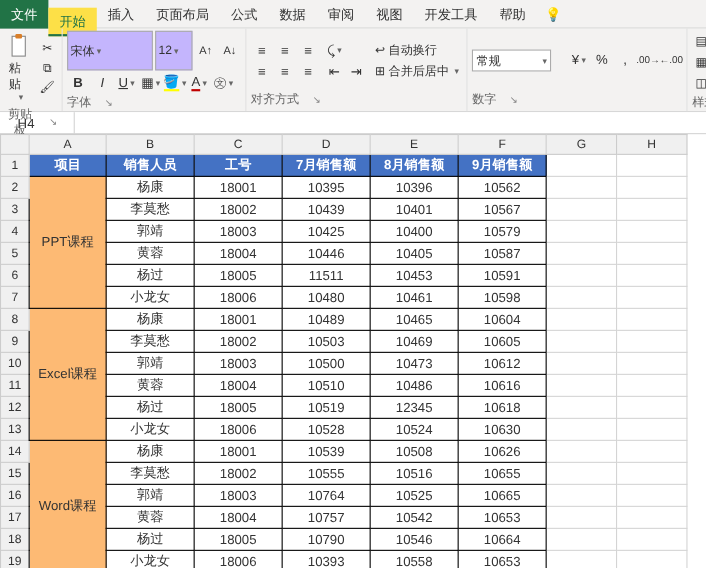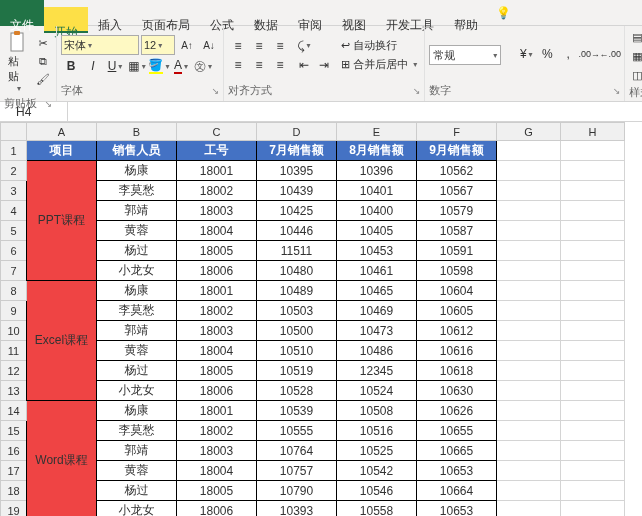--- a/index.html
+++ b/index.html
@@ -1,40 +1,40 @@
 <!DOCTYPE html>
 <html><head>
 <meta charset="utf-8">
 <style>
 * { box-sizing: border-box; margin: 0; padding: 0; font-family: "Microsoft YaHei", SimSun, sans-serif; }
 body { background: #fff; font-size: 12px; color: #333; overflow: hidden; width: 642px; height: 516px; }
 
 
 .tabs { display: flex; background: #f3f2f1; border-bottom: 1px solid #d4d4d4; height: 26px; align-items: center; }
-.tab { padding: 12px 10px; height: 26px; line-height: 26px; cursor: pointer; font-size: 12px; }
+.tab { padding: 0 10px; height: 26px; line-height: 26px; cursor: pointer; font-size: 12px; }
 .tab.file { background: #217346; color: #fff; }
 .tab.active { background: #fde047; border-bottom: 2px solid #217346; color: #217346; margin-top: 14px; }
 .tell-me { display: flex; align-items: center; color: #666; margin-left: 8px; gap: 4px; }
 
 
 .ribbon { display: flex; background: #f3f2f1; border-bottom: 1px solid #d4d4d4; height: 76px; }
 .group { display: flex; flex-direction: column; border-right: 1px solid #e1e1e1; padding: 2px 4px; }
 .group-body { flex: 1; display: flex; align-items: center; gap: 2px; }
-.group-label { text-align: center; font-size: 11px; color: #666; padding: 1px 0; display: flex; justify-content: space-between; align-items: center; gap: 2px; }
+.group-label { text-align: center; font-size: 11px; color: #666; padding: 1px 0; display: flex; justify-content: flex-start; align-items: center; gap: 12px; }
 .launcher { font-size: 9px; color: #888; }
 
 .clip-big { display: flex; flex-direction: column; align-items: center; padding: 2px 4px; cursor: pointer; }
 .clip-big svg { width: 20px; height: 24px; }
 .clip-side { display: flex; flex-direction: column; gap: 2px; }
 .icon-btn { width: 18px; height: 16px; display: flex; align-items: center; justify-content: center; cursor: pointer; font-size: 11px; }
 
 .font-row1 { display: flex; align-items: center; gap: 2px; margin-bottom: 2px; }
 .font-row2 { display: flex; align-items: center; gap: 2px; }
 .font-col { display: flex; flex-direction: column; }
-.select-box { border: 1px solid #ababab; background: #fef9c3; height: 20px; display: flex; align-items: center; padding: 0 2px; font-size: 11px; }
+.select-box { border: 1px solid #ababab; background: #c4b5fd; height: 36px; display: flex; align-items: center; padding: 0 2px; font-size: 11px; }
 .font-name { width: 78px; }
 .font-size { width: 34px; }
 .dd-arrow { font-size: 8px; color: #666; margin-left: 2px; }
 .sq-btn { width: 20px; height: 18px; display: flex; align-items: center; justify-content: center; border: 1px solid transparent; cursor: pointer; font-size: 12px; }
 
 .align-grid { display: grid; grid-template-columns: repeat(3, 20px); grid-template-rows: 18px 18px; gap: 1px; }
 .align-extra { display: flex; flex-direction: column; margin-left: 2px; gap: 1px; }
 .wide-btn { display: flex; align-items: center; gap: 3px; height: 18px; padding: 0 3px; cursor: pointer; font-size: 11px; white-space: nowrap; }
 
 .num-col { display: flex; flex-direction: row; gap: 15px; }
@@ -50,21 +50,21 @@
 
 
 .grid-wrap { position: relative; overflow: auto; height: calc(516px - 26px - 76px - 20px); }
 table.grid { border-collapse: collapse; table-layout: fixed; }
 .corner { width: 26px; height: 18px; background: #f0f0f0; border: 1px solid #ccc; }
 .col-h { background: #f0f0f0; border: 1px solid #ccc; text-align: center; font-size: 11px; height: 18px; font-weight: normal; }
 .row-h { background: #f0f0f0; border: 1px solid #ccc; text-align: center; font-size: 11px; width: 26px; font-weight: normal; }
 .cell { border: 1px solid #d4d4d4; height: 20px; padding: 0 4px; font-size: 12px; }
 .hdr-cell { background: #4472c4; color: #fff; border: 1px solid #000; text-align: center; font-weight: bold; }
 .data-cell { border: 1px solid #000; text-align: center; background: #fff; }
-.merged { border: 1px solid #000; text-align: center; vertical-align: middle; background: #ef4444; }
+.merged { border: 1px solid #000; text-align: center; vertical-align: middle; background: #fdba74; }
 .col-A { width: 70px; } .col-B { width: 80px; } .col-C { width: 80px; } .col-D { width: 80px; } .col-E { width: 80px; } .col-F { width: 80px; } .col-blank { width: 64px; }
 </style>
 </head>
 <body>
 
 <div class="tabs">
   <div class="tab file">文件</div>
   <div class="tab active">开始</div>
   <div class="tab">插入</div>
   <div class="tab">页面布局</div>

